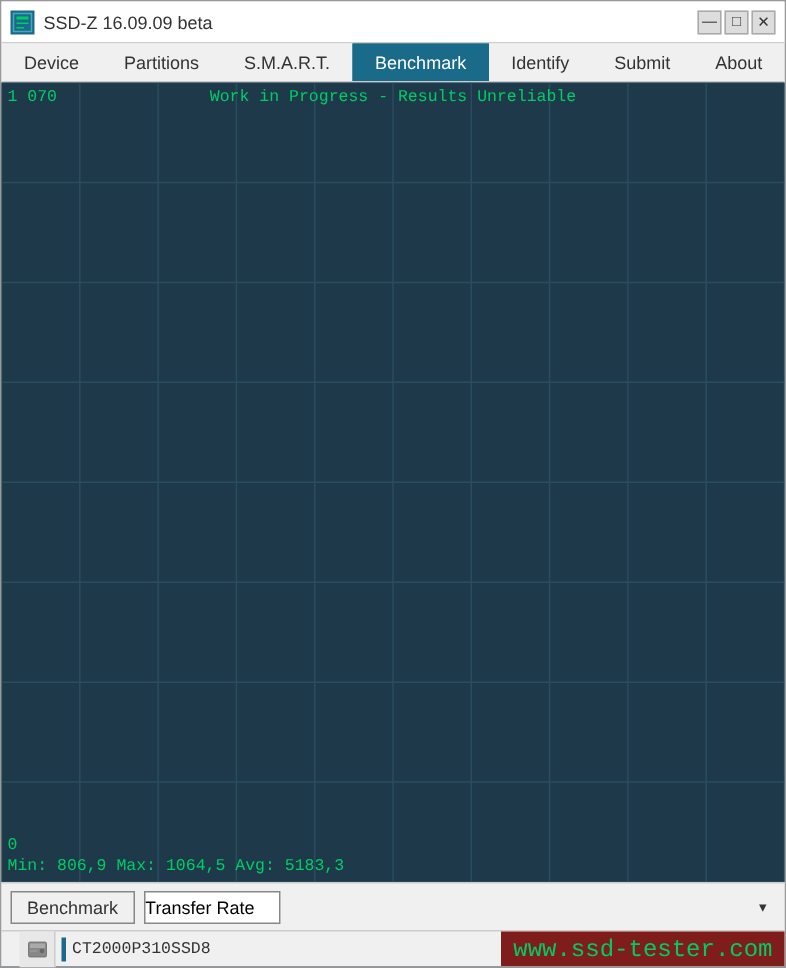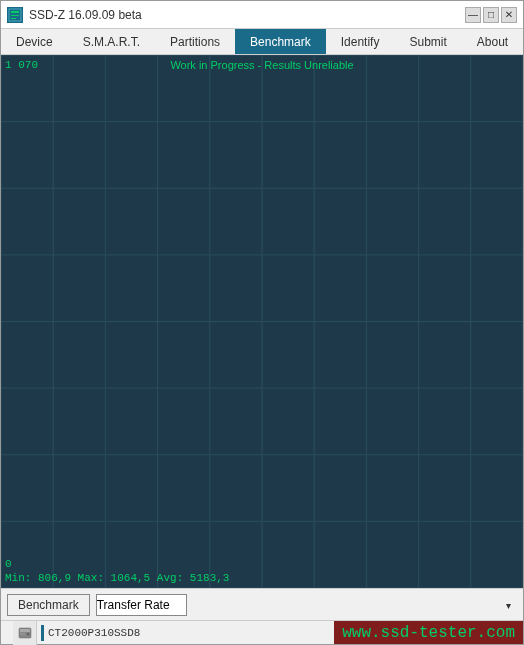--- a/index.html
+++ b/index.html
@@ -140,21 +140,21 @@
     }
 
     
     .status-text {
       position: absolute;
       top: 4px;
       left: 50%;
       transform: translateX(-50%);
       color: #00cc66;
       font-size: 11px;
-      font-family: Liberation Sans, sans-serif;
+      font-family: Liberation Mono, monospace;
       white-space: nowrap;
       z-index: 10;
     }
 
     
     .stats-text {
       position: absolute;
       bottom: 4px;
       left: 4px;
       color: #00cc66;
@@ -290,22 +290,22 @@
     </div>
     <div class="title-controls">
       <div class="title-btn">—</div>
       <div class="title-btn">□</div>
       <div class="title-btn close">✕</div>
     </div>
   </div>
 
   <div class="menu-bar">
     <div class="menu-item">Device</div>
+    <div class="menu-item">Partitions</div>
     <div class="menu-item">S.M.A.R.T.</div>
-    <div class="menu-item">Partitions</div>
     <div class="menu-item active">Benchmark</div>
     <div class="menu-item">Identify</div>
     <div class="menu-item">Submit</div>
     <div class="menu-item">About</div>
   </div>
 
   <div class="main-content">
     <div class="chart-area">
 
       <svg class="grid-svg" xmlns="http://www.w3.org/2000/svg">

